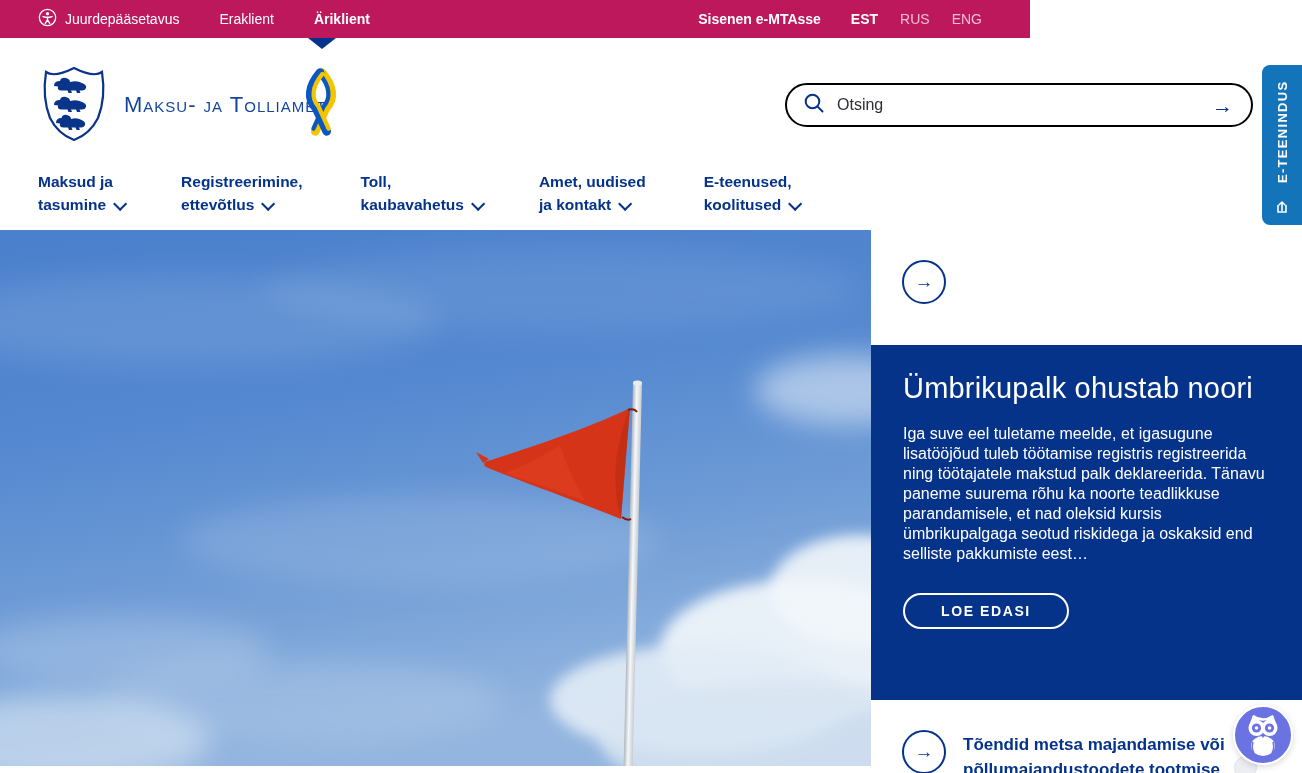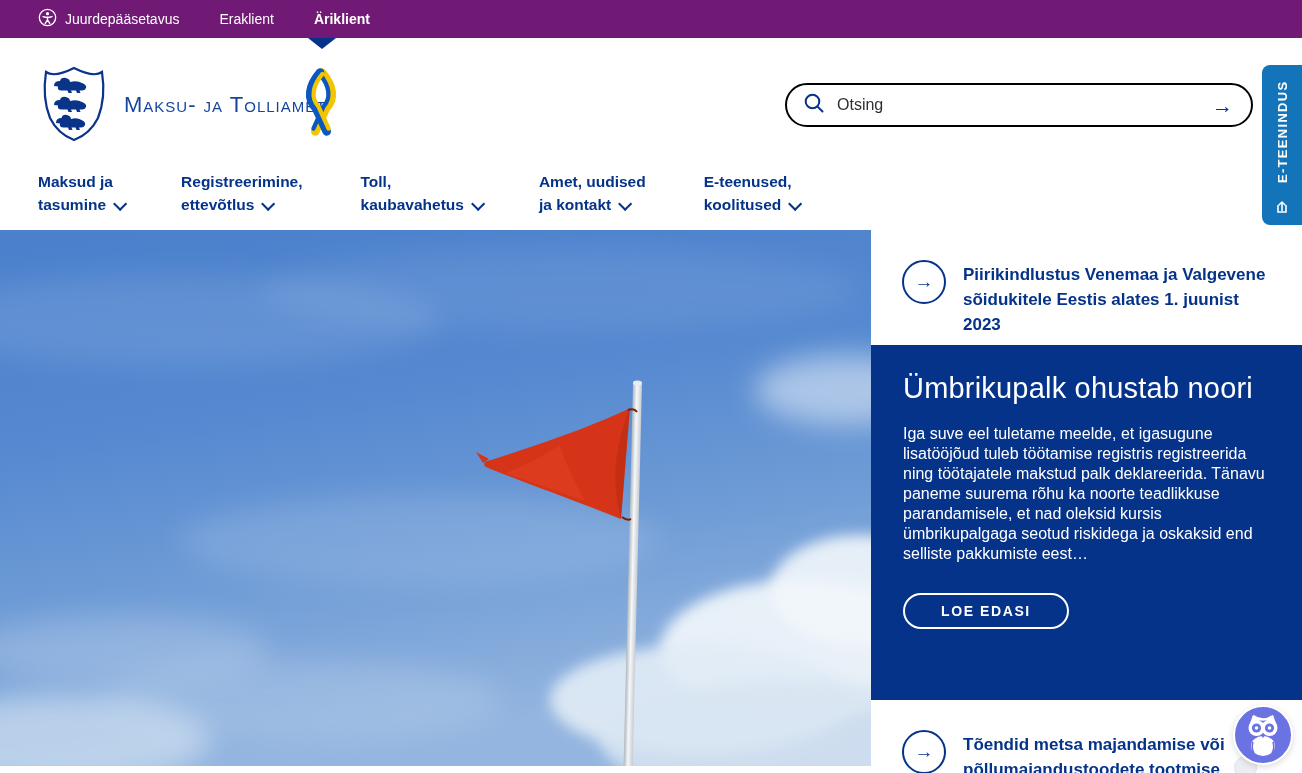--- a/index.html
+++ b/index.html
@@ -1,20 +1,20 @@
 <!DOCTYPE html>
 <html><head>
 <meta charset="utf-8">
 <style>
   html,body { margin:0; padding:0; }
   body { font-family:"Liberation Sans", sans-serif; overflow:hidden; background:#fff; }
   .screen { position:relative; width:1302px; height:773px; overflow:hidden; background:#fff; }
 
   
-  .topbar { position:absolute; left:0; top:0; width:1302px; height:38px; background:#701a75;
+  .topbar { position:absolute; left:0; top:0; width:1030px; height:38px; background:#be185d;
             display:flex; align-items:center; color:#fff; font-size:14px; z-index:30; }
   .topbar-left { display:flex; align-items:center; padding-left:38px; }
   .access-link { display:flex; align-items:center; gap:8px; cursor:pointer; }
   .tb-link { margin-left:40px; cursor:pointer; }
   .tb-link.active { font-weight:700; position:relative; }
   .tab-pointer { position:absolute; left:308px; top:38px; width:0; height:0;
                  border-left:14px solid transparent; border-right:14px solid transparent;
                  border-top:11px solid #05338a; z-index:31; }
   .topbar-right { margin-left:auto; display:flex; align-items:center; padding-right:48px; gap:30px; }
   .login-link { font-weight:700; cursor:pointer; }
@@ -96,20 +96,28 @@
             <circle cx="10" cy="10" r="8.6" fill="none" stroke="#fff" stroke-width="1.4"></circle>
             <circle cx="10" cy="6" r="1.7" fill="#fff"></circle>
             <path d="M5.3,9 Q10,10.8 14.7,9" fill="none" stroke="#fff" stroke-width="1.5" stroke-linecap="round"></path>
             <path d="M10,9.8 L10,12.6 L7.6,16.3 M10,12.6 L12.4,16.3" fill="none" stroke="#fff" stroke-width="1.5" stroke-linecap="round"></path>
           </svg>
         </span>
         <span>Juurdepääsetavus</span>
       </span>
       <span class="tb-link">Eraklient</span>
       <span class="tb-link active">Äriklient</span>
+    </div>
+    <div class="topbar-right">
+      <span class="login-link">Sisenen e-MTAsse</span>
+      <span class="langs">
+        <span class="lang active">EST</span>
+        <span class="lang">RUS</span>
+        <span class="lang">ENG</span>
+      </span>
     </div>
   </div>
   <div class="tab-pointer"></div>
 
   <div class="header">
     <div class="logo-link">
       <span>
         <svg width="68" height="78" viewBox="0 0 68 78">
           <path d="M6,8 Q14,14 34,4 Q54,14 62,8 Q66,34 58,54 Q50,70 34,76 Q18,70 10,54 Q2,34 6,8 Z" fill="#fff" stroke="#0a338a" stroke-width="2.2"></path>
           <g fill="#0a338a">
@@ -221,21 +229,20 @@
       <path d="M560,215 C540,228 520,238 505,243 C530,252 560,262 585,271 C575,252 565,233 560,215 Z" fill="#e84a28" opacity="0.35"></path>
       <path d="M489,229 l-13,-7 l7,11 z" fill="#d63418"></path>
       <path d="M628,180 q6,-2 9,2 M622,287 q5,4 9,2" stroke="#7e1d0a" stroke-width="2" fill="none"></path>
     </svg>
   </div>
 
   <div class="rcol">
 
     <div class="news-card first">
       <span class="circle-arrow">→</span>
-      <span class="news-title">Piirikindlustus Venemaa ja Valgevene sõidukitele Eestis alates 1. juunist 2023</span>
     </div>
 
     <div class="featured">
       <h1>Ümbrikupalk ohustab noori</h1>
       <p>Iga suve eel tuletame meelde, et igasugune lisatööjõud tuleb töötamise registris registreerida ning töötajatele makstud palk deklareerida. Tänavu paneme suurema rõhu ka noorte teadlikkuse parandamisele, et nad oleksid kursis ümbrikupalgaga seotud riskidega ja oskaksid end selliste pakkumiste eest…</p>
       <button class="cta-btn">LOE EDASI</button>
     </div>
 
     <div class="news-card second">
       <span class="circle-arrow">→</span>

